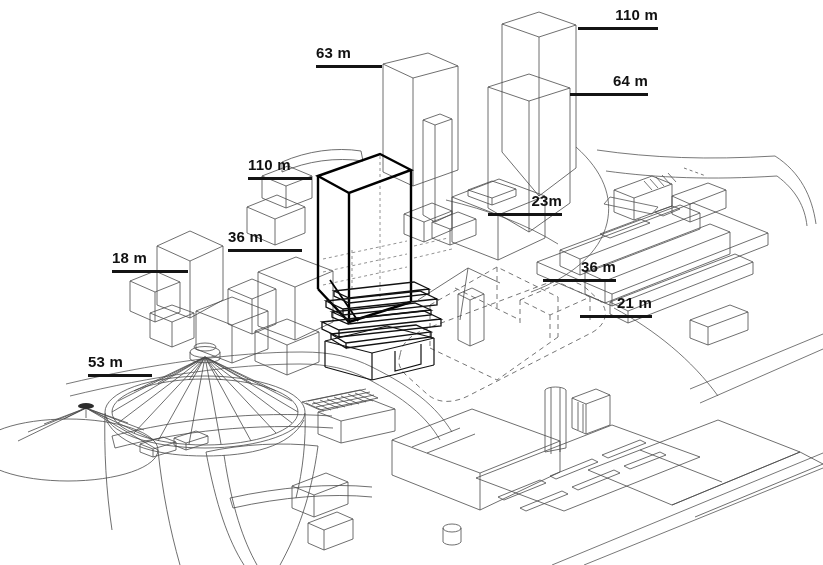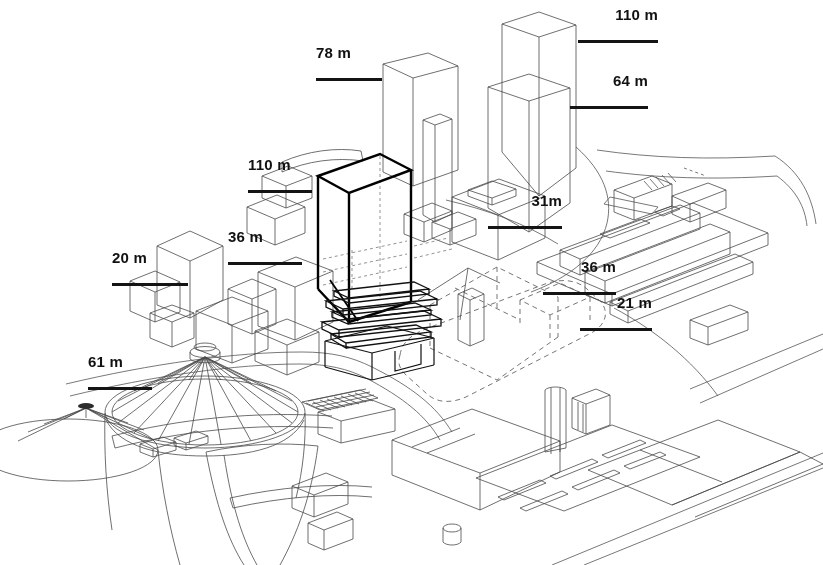--- a/index.html
+++ b/index.html
@@ -6,21 +6,21 @@
   .stage{
     position:relative;width:823px;height:565px;background:#ffffff;
     overflow:hidden;font-family:"Liberation Sans",sans-serif;
   }
   svg{position:absolute;inset:0;}
   .label{
     position:absolute;
     font:700 15px/1 "Liberation Sans",sans-serif;
     color:#111;
     border-bottom:3px solid #141414;
-    padding-bottom:18px;
+    padding-bottom:5px;
     white-space:nowrap;
     letter-spacing:.2px;
   }
   .label.r{text-align:right;}
 </style>
 </head>
 <body>
 
 <div class="stage">
 
@@ -209,21 +209,21 @@
       <path d="M325,341 L387,326 L434,338 L372,353 Z"></path>
       <path d="M325,341 L325,367 M372,353 L372,380 M434,338 L434,365"></path>
       <path d="M325,367 L372,380 L434,365"></path>
       <path d="M395,351 L395,371 L421,364 L421,344"></path>
     </g>
   </g>
 </svg>
 
   <div class="label r" style="left:578px;top:7px;width:80px">110 m</div>
   <div class="label r" style="left:570px;top:73px;width:78px">64 m</div>
-  <div class="label" style="left:316px;top:45px;width:66px">78 m</div>
+  <div class="label" style="left:316px;top:45px;width:66px">63 m</div>
   <div class="label" style="left:248px;top:157px;width:64px">110 m</div>
   <div class="label" style="left:228px;top:229px;width:74px">36 m</div>
-  <div class="label" style="left:112px;top:250px;width:76px">20 m</div>
-  <div class="label" style="left:88px;top:354px;width:64px">61 m</div>
-  <div class="label r" style="left:488px;top:193px;width:74px">31m</div>
+  <div class="label" style="left:112px;top:250px;width:76px">18 m</div>
+  <div class="label" style="left:88px;top:354px;width:64px">53 m</div>
+  <div class="label r" style="left:488px;top:193px;width:74px">23m</div>
   <div class="label r" style="left:543px;top:259px;width:73px">36 m</div>
   <div class="label r" style="left:580px;top:295px;width:72px">21 m</div>
 </div>
 
 </body></html>

